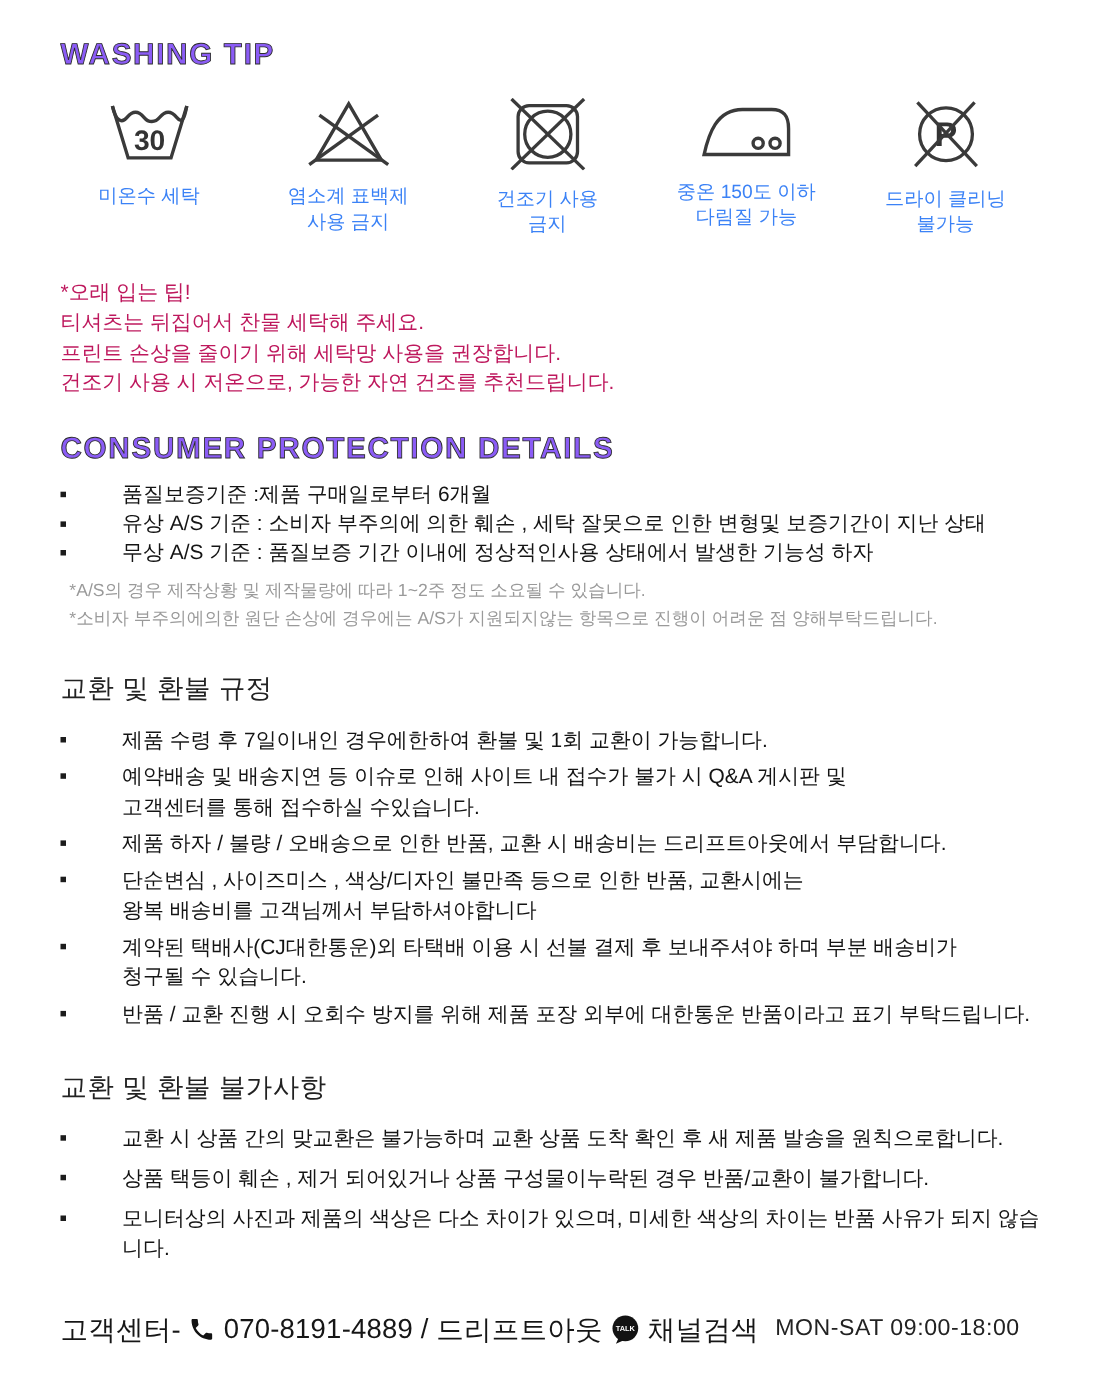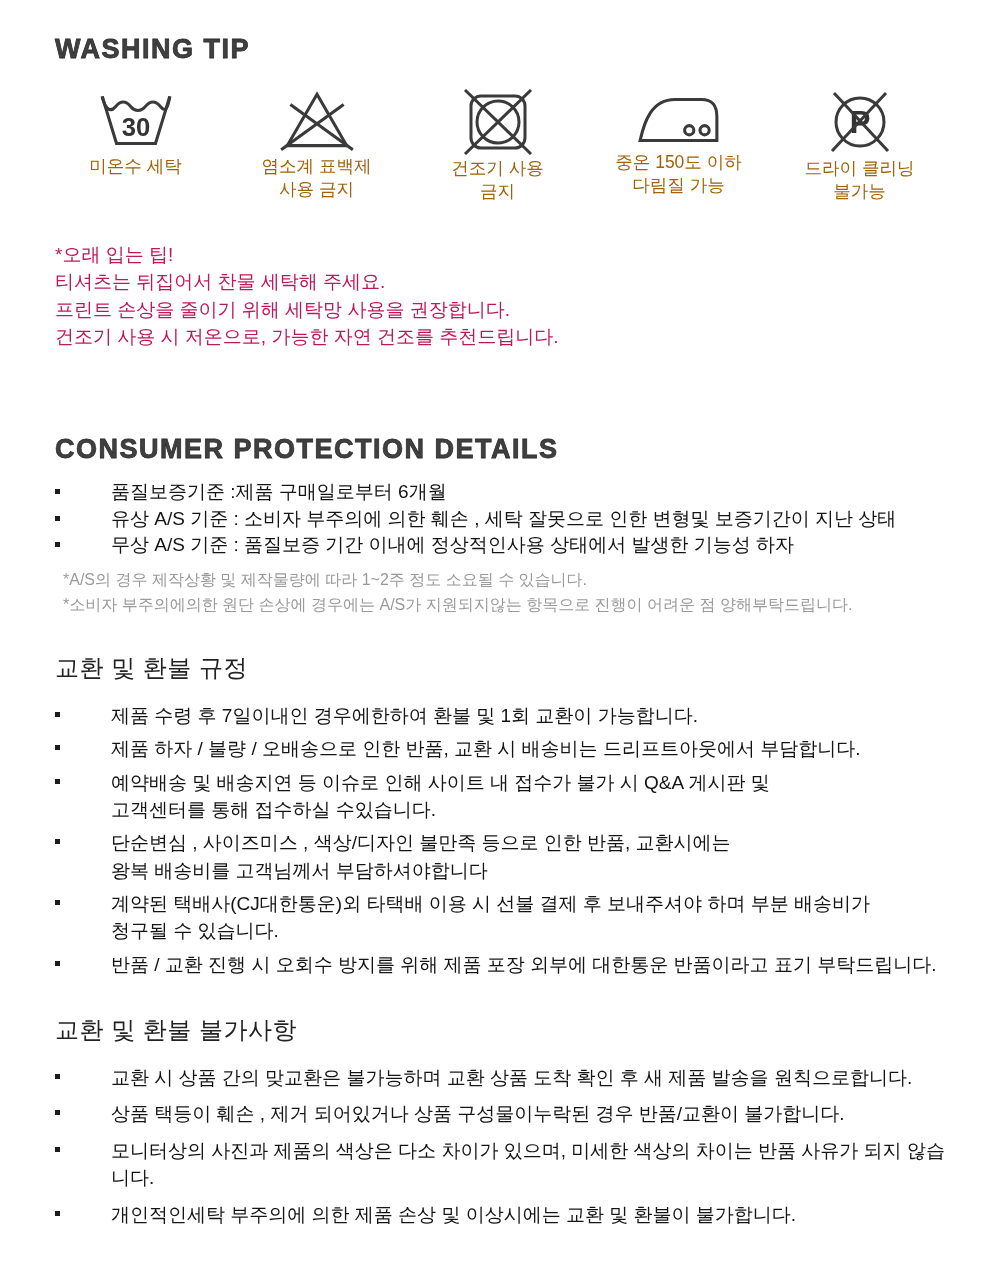--- a/index.html
+++ b/index.html
@@ -7,42 +7,42 @@
   body {
     height:1263px; overflow:hidden;
     font-family:"Liberation Sans","DejaVu Sans",sans-serif;
     color:#1c1c1c;
   }
   .page { padding:34px 40px 0 55px; }
 
   
   .block-title {
     font-size:27px; font-weight:800; letter-spacing:1.5px;
-    color:#404040; -webkit-text-stroke:0.8px #2d2d2d;
+    color:#8b5cf6; -webkit-text-stroke:0.8px #2d2d2d;
   }
 
   
   .icons-row {
     display:flex; justify-content:space-between;
     margin:24px 10px 0 -10px;
   }
   .icon-col { width:186px; display:flex; flex-direction:column; align-items:center; }
   .icon-col svg { display:block; }
   .care-stroke { stroke:#3a3a3a; stroke-width:3; fill:none; }
   .icon-label {
-    margin-top:2px; font-size:17.5px; line-height:1.32;
-    text-align:center; white-space:pre-line; color:#a16207;
+    margin-top:14px; font-size:17.5px; line-height:1.32;
+    text-align:center; white-space:pre-line; color:#3b82f6;
   }
 
   .tips {
     margin-top:38px; font-size:19px; line-height:1.43;
     white-space:pre-line; color:#be185d;
   }
 
-  .section { margin-top:84px; }
+  .section { margin-top:30px; }
   .sub-title { font-size:24px; font-weight:500; color:#222; letter-spacing:0.5px; }
 
   .list { margin-top:14px; }
   .li { display:flex; align-items:flex-start;gap:44px; }
   .bullet { flex:none; width:5px; height:5px; background:#1c1c1c; margin:10px 7px 0 0; }
   .li-text { font-size:19px; line-height:1.36; white-space:pre-line; color:#141414; }
 
   .tight .li { margin-bottom:1px; }
   .roomy { margin-top:18px; }
   .roomy .li { margin-bottom:6px; }
@@ -153,26 +153,26 @@
 
   <div class="section section-refund">
     <h2 class="sub-title">교환 및 환불 규정</h2>
     <div class="list roomy">
       <div class="li">
         <span class="bullet"></span>
         <span class="li-text">제품 수령 후 7일이내인 경우에한하여 환불 및 1회 교환이 가능합니다.</span>
       </div>
       <div class="li">
         <span class="bullet"></span>
-        <span class="li-text">제품 하자 / 불량 / 오배송으로 인한 반품, 교환 시 배송비는 드리프트아웃에서 부담합니다.</span>
-      </div>
-      <div class="li">
-        <span class="bullet"></span>
         <span class="li-text">예약배송 및 배송지연 등 이슈로 인해 사이트 내 접수가 불가 시 Q&amp;A 게시판 및
 고객센터를 통해 접수하실 수있습니다.</span>
+      </div>
+      <div class="li">
+        <span class="bullet"></span>
+        <span class="li-text">제품 하자 / 불량 / 오배송으로 인한 반품, 교환 시 배송비는 드리프트아웃에서 부담합니다.</span>
       </div>
       <div class="li">
         <span class="bullet"></span>
         <span class="li-text">단순변심 , 사이즈미스 , 색상/디자인 불만족 등으로 인한 반품, 교환시에는
 왕복 배송비를 고객님께서 부담하셔야합니다</span>
       </div>
       <div class="li">
         <span class="bullet"></span>
         <span class="li-text">계약된 택배사(CJ대한통운)외 타택배 이용 시 선불 결제 후 보내주셔야 하며 부분 배송비가
 청구될 수 있습니다.</span>
@@ -191,24 +191,20 @@
         <span class="bullet"></span>
         <span class="li-text">교환 시 상품 간의 맞교환은 불가능하며 교환 상품 도착 확인 후 새 제품 발송을 원칙으로합니다.</span>
       </div>
       <div class="li">
         <span class="bullet"></span>
         <span class="li-text">상품 택등이 훼손 , 제거 되어있거나 상품 구성물이누락된 경우 반품/교환이 불가합니다.</span>
       </div>
       <div class="li">
         <span class="bullet"></span>
         <span class="li-text">모니터상의 사진과 제품의 색상은 다소 차이가 있으며, 미세한 색상의 차이는 반품 사유가 되지 않습니다.</span>
-      </div>
-      <div class="li">
-        <span class="bullet"></span>
-        <span class="li-text">개인적인세탁 부주의에 의한 제품 손상 및 이상시에는 교환 및 환불이 불가합니다.</span>
       </div>
     </div>
   </div>
 
   <div class="footer">
     <span class="big">고객센터-</span>
     <svg width="25" height="25" viewBox="0 0 24 24">
       <path fill="#131313" d="M6.62 10.79c1.44 2.83 3.76 5.14 6.59 6.59l2.2-2.2c.27-.27.67-.36 1.02-.24 1.12.37 2.33.57 3.57.57.55 0 1 .45 1 1V20c0 .55-.45 1-1 1-9.39 0-17-7.61-17-17 0-.55.45-1 1-1h3.5c.55 0 1 .45 1 1 0 1.25.2 2.45.57 3.57.11.35.03.74-.25 1.02l-2.2 2.2z"></path>
     </svg>
     <span class="big">070-8191-4889</span>

